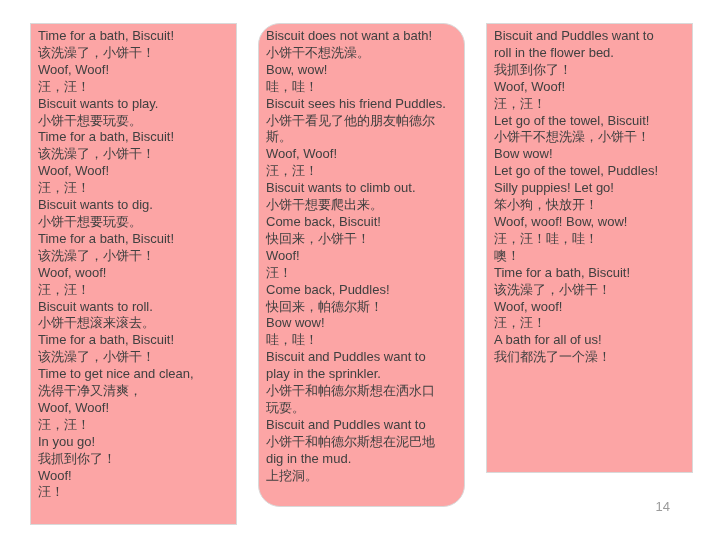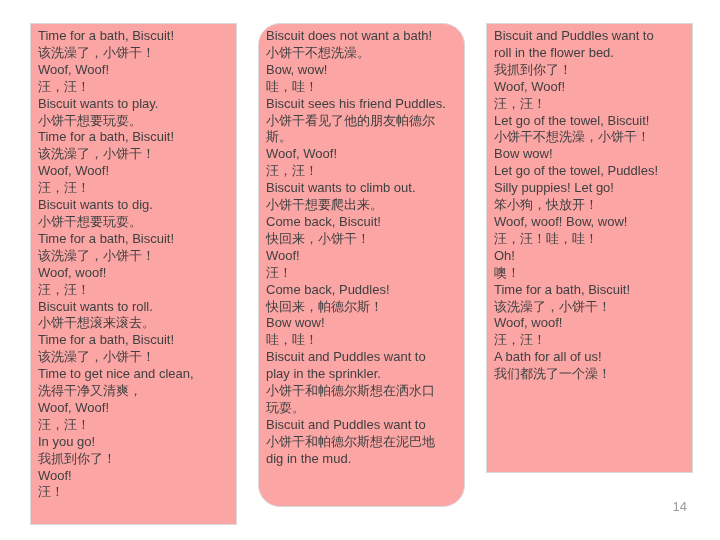--- a/index.html
+++ b/index.html
@@ -27,21 +27,21 @@
     line-height: 16.9px;
   }
   .textbox .line {
     white-space: nowrap;
   }
   .tb1 { left: 30px;  width: 207px; height: 502px; }
   .tb2 { left: 258px; width: 207px; height: 484px; border-radius: 22px; }
   .tb3 { left: 486px; width: 207px; height: 450px; }
   .page-number {
     position: absolute;
-    right: 33px;
+    right: 50px;
     bottom: 26px;
     font-size: 13px;
     color: #9b9b9b;
   }
 </style>
 </head>
 <body>
 
 <div class="slide">
   <div class="textbox tb1">
@@ -94,36 +94,36 @@
       <div class="line">快回来，帕德尔斯！</div>
       <div class="line">Bow wow!</div>
       <div class="line">哇，哇！</div>
       <div class="line">Biscuit and Puddles want to</div>
       <div class="line">play in the sprinkler.</div>
       <div class="line">小饼干和帕德尔斯想在洒水口</div>
       <div class="line">玩耍。</div>
       <div class="line">Biscuit and Puddles want to</div>
       <div class="line">小饼干和帕德尔斯想在泥巴地</div>
       <div class="line">dig in the mud.</div>
+      <div class="line">上挖洞。</div>
     </div>
   <div class="textbox tb3">
       <div class="line">Biscuit and Puddles want to</div>
       <div class="line">roll in the flower bed.</div>
       <div class="line">我抓到你了！</div>
       <div class="line">Woof, Woof!</div>
       <div class="line">汪，汪！</div>
       <div class="line">Let go of the towel, Biscuit!</div>
       <div class="line">小饼干不想洗澡，小饼干！</div>
       <div class="line">Bow wow!</div>
       <div class="line">Let go of the towel, Puddles!</div>
       <div class="line">Silly puppies! Let go!</div>
       <div class="line">笨小狗，快放开！</div>
       <div class="line">Woof, woof! Bow, wow!</div>
       <div class="line">汪，汪！哇，哇！</div>
-      <div class="line">Oh!</div>
       <div class="line">噢！</div>
       <div class="line">Time for a bath, Biscuit!</div>
       <div class="line">该洗澡了，小饼干！</div>
       <div class="line">Woof, woof!</div>
       <div class="line">汪，汪！</div>
       <div class="line">A bath for all of us!</div>
       <div class="line">我们都洗了一个澡！</div>
     </div>
   <div class="page-number">14</div>
 </div>

